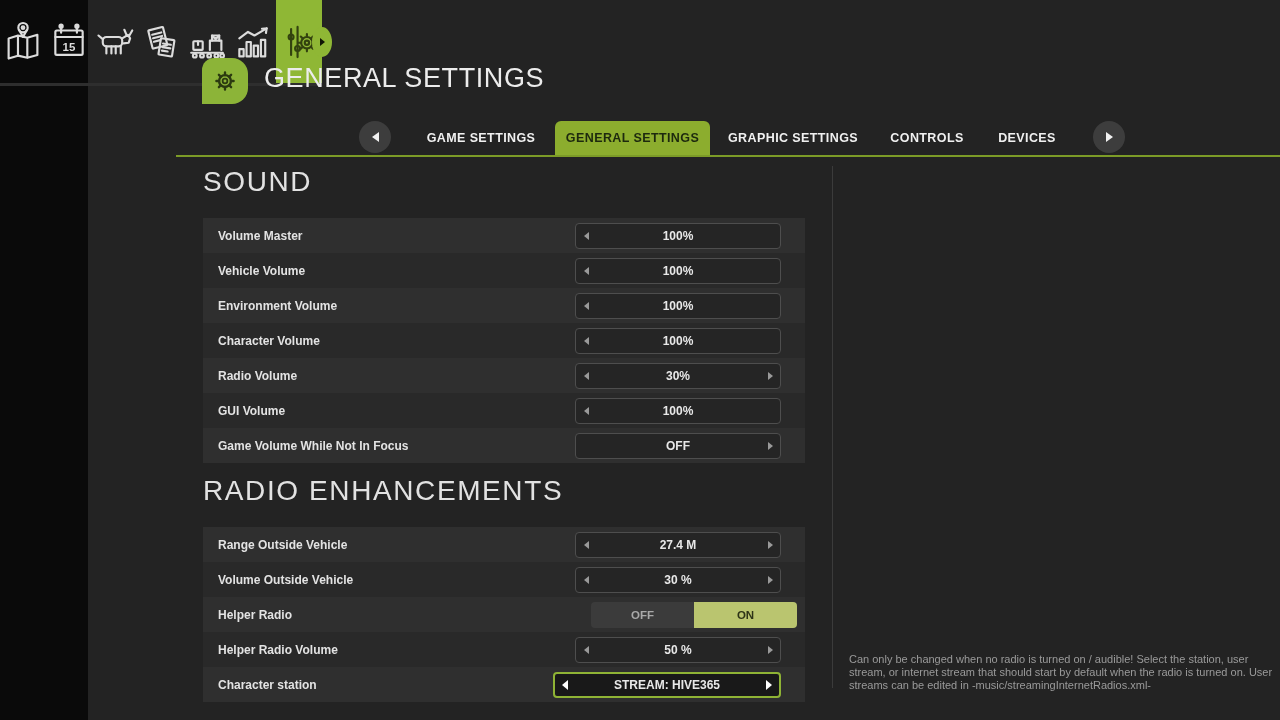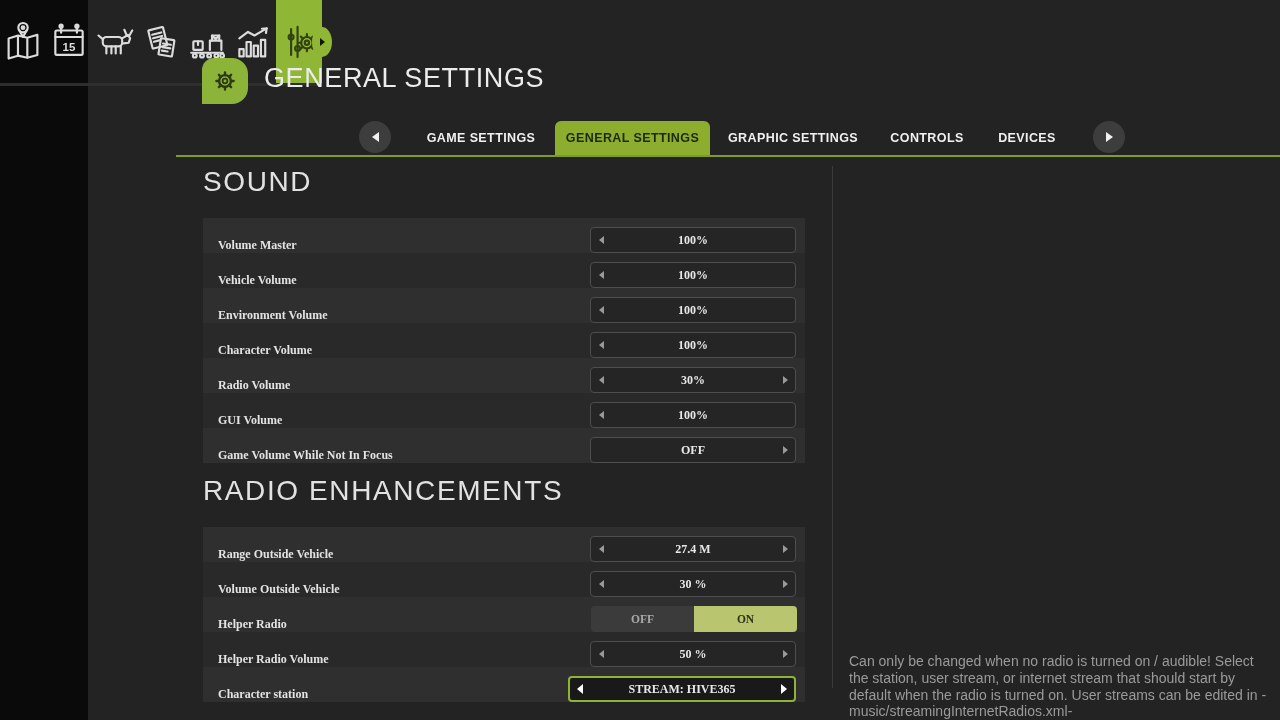--- a/index.html
+++ b/index.html
@@ -30,38 +30,38 @@
   
   .tri{display:inline-block;width:0;height:0;}
   .tri-left{border-top:4px solid transparent;border-bottom:4px solid transparent;border-right:5px solid #9a9a9a;}
   .tri-right{border-top:4px solid transparent;border-bottom:4px solid transparent;border-left:5px solid #9a9a9a;}
   .tab-circle .tri-left{border-right-color:#f2f2f2;border-top-width:5px;border-bottom-width:5px;border-right-width:7px;}
   .tab-circle .tri-right{border-left-color:#f2f2f2;border-top-width:5px;border-bottom-width:5px;border-left-width:7px;}
   
   #content{position:absolute;left:203px;top:168px;width:602px;}
   .section-title{font-size:28px;color:#e2e2e2;letter-spacing:1.6px;line-height:28px;margin:0;}
   .rows{margin:22px 0 14px 0;}
-  .row{height:35px;display:flex;align-items:flex-end;justify-content:space-between;font-family:Liberation Serif, serif;}
+  .row{height:35px;display:flex;align-items:center;justify-content:space-between;}
   .row.odd{background:#2f2f2f;}
   .row.even{background:#292929;gap:32px;}
   .row .label{padding-left:15px;font-size:12px;font-weight:bold;color:#e3e3e3;}
-  .stepper{position:relative;width:204px;height:24px;margin-right:9px;border:1px solid #4e4e4e;border-radius:4px;background:#252525;flex:0 0 auto;}
+  .stepper{position:relative;width:204px;height:24px;margin-right:24px;border:1px solid #4e4e4e;border-radius:4px;background:#252525;flex:0 0 auto;}
   .stepper .value{position:absolute;inset:0;display:flex;align-items:center;justify-content:center;font-size:12px;font-weight:bold;color:#e8e8e8;}
   .stepper .arrow{position:absolute;top:0;bottom:0;width:20px;display:flex;align-items:center;justify-content:center;cursor:pointer;z-index:2;}
   .arrow.left{left:0;}.arrow.right{right:0;}
   .stepper.selected{border:2px solid #8fb335;background:#191919;width:202px;height:22px;padding-left:22px;}
   .stepper.selected .tri-left{border-right-color:#ffffff;border-top-width:5px;border-bottom-width:5px;border-right-width:6px;}
   .stepper.selected .tri-right{border-left-color:#ffffff;border-top-width:5px;border-bottom-width:5px;border-left-width:6px;}
   .toggle{width:206px;height:26px;margin-right:8px;display:flex;border-radius:4px;overflow:hidden;flex:0 0 auto;}
   .toggle .seg{flex:1;display:flex;align-items:center;justify-content:center;font-size:11.5px;font-weight:bold;cursor:pointer;}
   .seg{background:#3b3b3b;color:#a9a9a9;}
   .seg.active{background:#bac56f;color:#2d3317;}
   
   #v-divider{position:absolute;left:832px;top:166px;width:1px;height:522px;background:#3b3b3b;}
-  #help-text{position:absolute;left:849px;top:653px;width:424px;font-size:14px;line-height:1.2;color:#9a9a9a;}
+  #help-text{position:absolute;left:849px;top:653px;width:424px;font-size:11px;line-height:1.2;color:#9a9a9a;}
 </style>
 </head>
 <body>
 
 <div id="sidebar">
     <div class="side-tile empty-top"></div>
     <div class="side-tile">
       <span>
         <svg viewBox="0 0 64 64" fill="none" stroke="#dcdcdc" stroke-width="3" stroke-linejoin="round" stroke-linecap="round">
    <path d="M12 27 L25 23 L25 51 L12 55 Z M25 23 L38 26 L38 54 L25 51 Z M38 26 L52 22 L52 50 L38 54 Z"></path>

